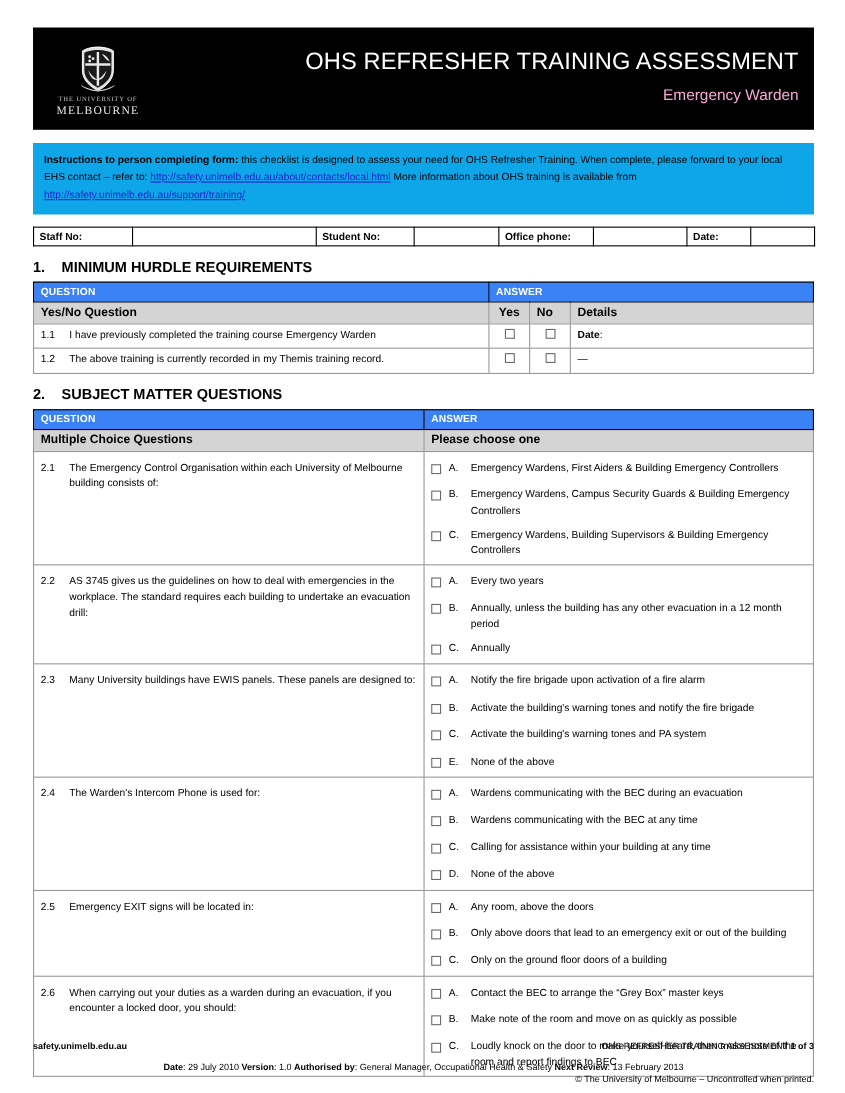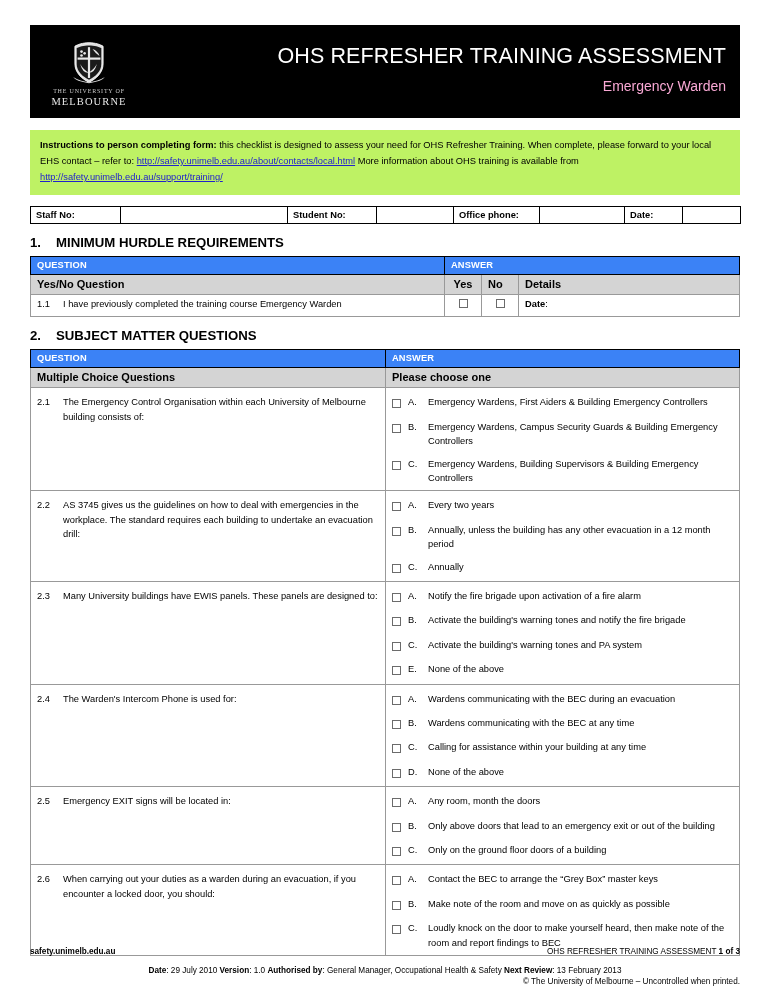--- a/index.html
+++ b/index.html
@@ -77,21 +77,21 @@
   .doc-subtitle {
     color: #f9a8d4;
     font-size: 14px;
     margin-top: 9px;
     white-space: nowrap;
   }
 
   
   .instructions {
     margin-top: 12px;
-    background: #bef264;
+    background: #0ea5e9;
     padding: 8px 10px 9px 10px;
     font-size: 9.3px;
     line-height: 1.72;
     color: #000;
   }
   .instructions b { font-weight: bold; }
   .lnk {
     color: #2222cc;
     text-decoration: underline;
   }
@@ -310,20 +310,31 @@
           <div class="qnum-wrap">
             <span class="qnum">1.1</span>
             <span class="qtext">I have previously completed the training course Emergency Warden</span>
           </div>
         </td>
         <td class="cb-cell"><span class="cb"></span></td>
         <td class="cb-cell"><span class="cb"></span></td>
         <td><b>Date</b><span>:</span></td>
       </tr>
 
+      <tr class="qrow">
+        <td>
+          <div class="qnum-wrap">
+            <span class="qnum">1.2</span>
+            <span class="qtext">The above training is currently recorded in my Themis training record.</span>
+          </div>
+        </td>
+        <td class="cb-cell"><span class="cb"></span></td>
+        <td class="cb-cell"><span class="cb"></span></td>
+        <td>—</td>
+      </tr>
     </tbody>
   </table>
 
   <div class="sec-heading">
     <span class="sec-num">2.</span>
     <span>SUBJECT MATTER QUESTIONS</span>
   </div>
 
   <table class="qtable s2">
     <colgroup>
@@ -455,21 +466,21 @@
           <td>
             <div class="qnum-wrap">
               <span class="qnum">2.5</span>
               <span class="qtext">Emergency EXIT signs will be located in:</span>
             </div>
           </td>
           <td>
             <div class="opt">
               <div class="opt-box"><span class="cb"></span></div>
               <div class="opt-letter">A.</div>
-              <div class="opt-text">Any room, month the doors</div>
+              <div class="opt-text">Any room, above the doors</div>
             </div>
             <div class="opt">
               <div class="opt-box"><span class="cb"></span></div>
               <div class="opt-letter">B.</div>
               <div class="opt-text">Only above doors that lead to an emergency exit or out of the building</div>
             </div>
             <div class="opt">
               <div class="opt-box"><span class="cb"></span></div>
               <div class="opt-letter">C.</div>
               <div class="opt-text">Only on the ground floor doors of a building</div>

